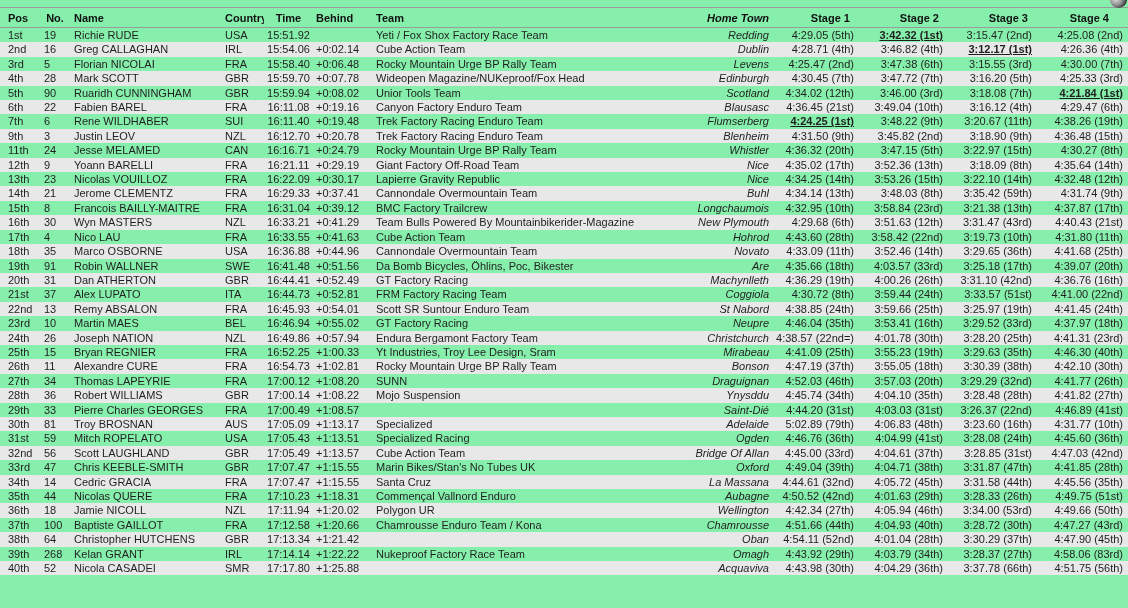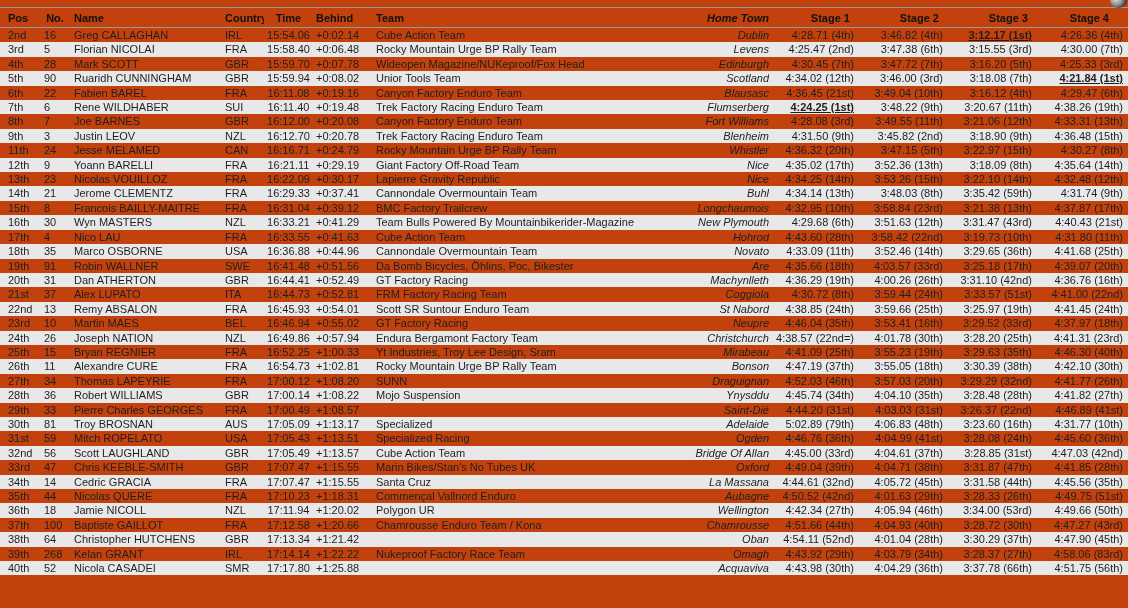--- a/index.html
+++ b/index.html
@@ -1,17 +1,17 @@
 <!DOCTYPE html>
 <html><head>
 <meta charset="utf-8">
 <style>
   html,body{margin:0;padding:0;background:#ffffff;}
   body{width:1128px;height:608px;font-family:"Liberation Sans",sans-serif;}
-  .page{position:relative;width:1128px;height:608px;overflow:hidden;background:#c2410c;}
+  .page{position:relative;width:1128px;height:608px;overflow:hidden;background:#86efac;}
   table{border-collapse:collapse;table-layout:fixed;width:1128px;margin-top:7px;}
   thead th{
     border-top:1px solid #9a9a9a;border-bottom:1px solid #9a9a9a;
     font-weight:bold;font-size:11px;height:19px;color:#111;
     white-space:nowrap;overflow:hidden;padding:0;vertical-align:middle;
   }
   tbody td{
     font-size:11px;height:14.4px;line-height:14.4px;padding:0;margin:0;
     white-space:nowrap;overflow:hidden;color:#1f1f1f;vertical-align:middle;
   }
@@ -65,20 +65,34 @@
           <th class="c-team">Team</th>
           <th class="c-hometown">Home Town</th>
           <th class="c-s1">Stage 1</th>
           <th class="c-s2">Stage 2</th>
           <th class="c-s3">Stage 3</th>
           <th class="c-s4">Stage 4</th>
         </tr>
     </thead>
     <tbody id="table-body">
         <tr>
+          <td class="c-pos">1st</td>
+          <td class="c-no">19</td>
+          <td class="c-name">Richie RUDE</td>
+          <td class="c-country">USA</td>
+          <td class="c-time">15:51.92</td>
+          <td class="c-behind"></td>
+          <td class="c-team">Yeti / Fox Shox Factory Race Team</td>
+          <td class="c-hometown">Redding</td>
+          <td class="c-s1">4:29.05 (5th)</td>
+          <td class="c-s2 best">3:42.32 (1st)</td>
+          <td class="c-s3">3:15.47 (2nd)</td>
+          <td class="c-s4">4:25.08 (2nd)</td>
+        </tr>
+        <tr>
           <td class="c-pos">2nd</td>
           <td class="c-no">16</td>
           <td class="c-name">Greg CALLAGHAN</td>
           <td class="c-country">IRL</td>
           <td class="c-time">15:54.06</td>
           <td class="c-behind">+0:02.14</td>
           <td class="c-team">Cube Action Team</td>
           <td class="c-hometown">Dublin</td>
           <td class="c-s1">4:28.71 (4th)</td>
           <td class="c-s2">3:46.82 (4th)</td>
@@ -149,34 +163,20 @@
           <td class="c-time">16:11.40</td>
           <td class="c-behind">+0:19.48</td>
           <td class="c-team">Trek Factory Racing Enduro Team</td>
           <td class="c-hometown">Flumserberg</td>
           <td class="c-s1 best">4:24.25 (1st)</td>
           <td class="c-s2">3:48.22 (9th)</td>
           <td class="c-s3">3:20.67 (11th)</td>
           <td class="c-s4">4:38.26 (19th)</td>
         </tr>
         <tr>
-          <td class="c-pos">8th</td>
-          <td class="c-no">7</td>
-          <td class="c-name">Joe BARNES</td>
-          <td class="c-country">GBR</td>
-          <td class="c-time">16:12.00</td>
-          <td class="c-behind">+0:20.08</td>
-          <td class="c-team">Canyon Factory Enduro Team</td>
-          <td class="c-hometown">Fort Williams</td>
-          <td class="c-s1">4:28.08 (3rd)</td>
-          <td class="c-s2">3:49.55 (11th)</td>
-          <td class="c-s3">3:21.06 (12th)</td>
-          <td class="c-s4">4:33.31 (13th)</td>
-        </tr>
-        <tr>
           <td class="c-pos">9th</td>
           <td class="c-no">3</td>
           <td class="c-name">Justin LEOV</td>
           <td class="c-country">NZL</td>
           <td class="c-time">16:12.70</td>
           <td class="c-behind">+0:20.78</td>
           <td class="c-team">Trek Factory Racing Enduro Team</td>
           <td class="c-hometown">Blenheim</td>
           <td class="c-s1">4:31.50 (9th)</td>
           <td class="c-s2">3:45.82 (2nd)</td>

